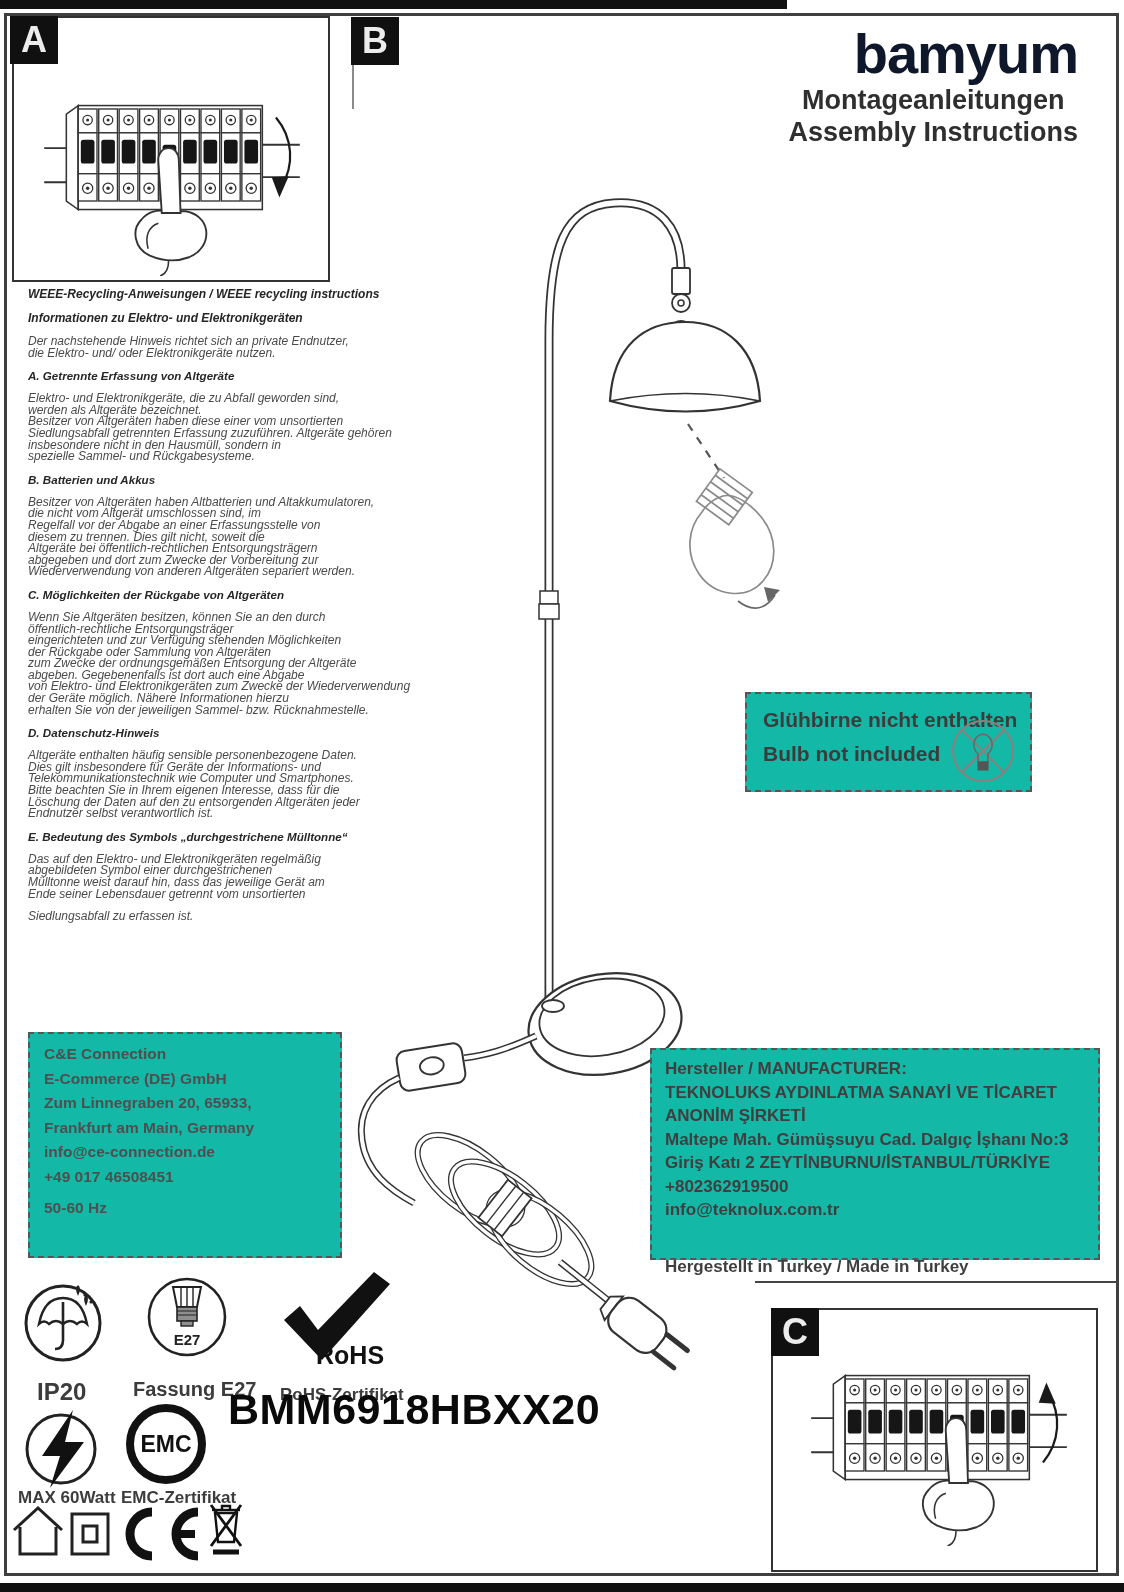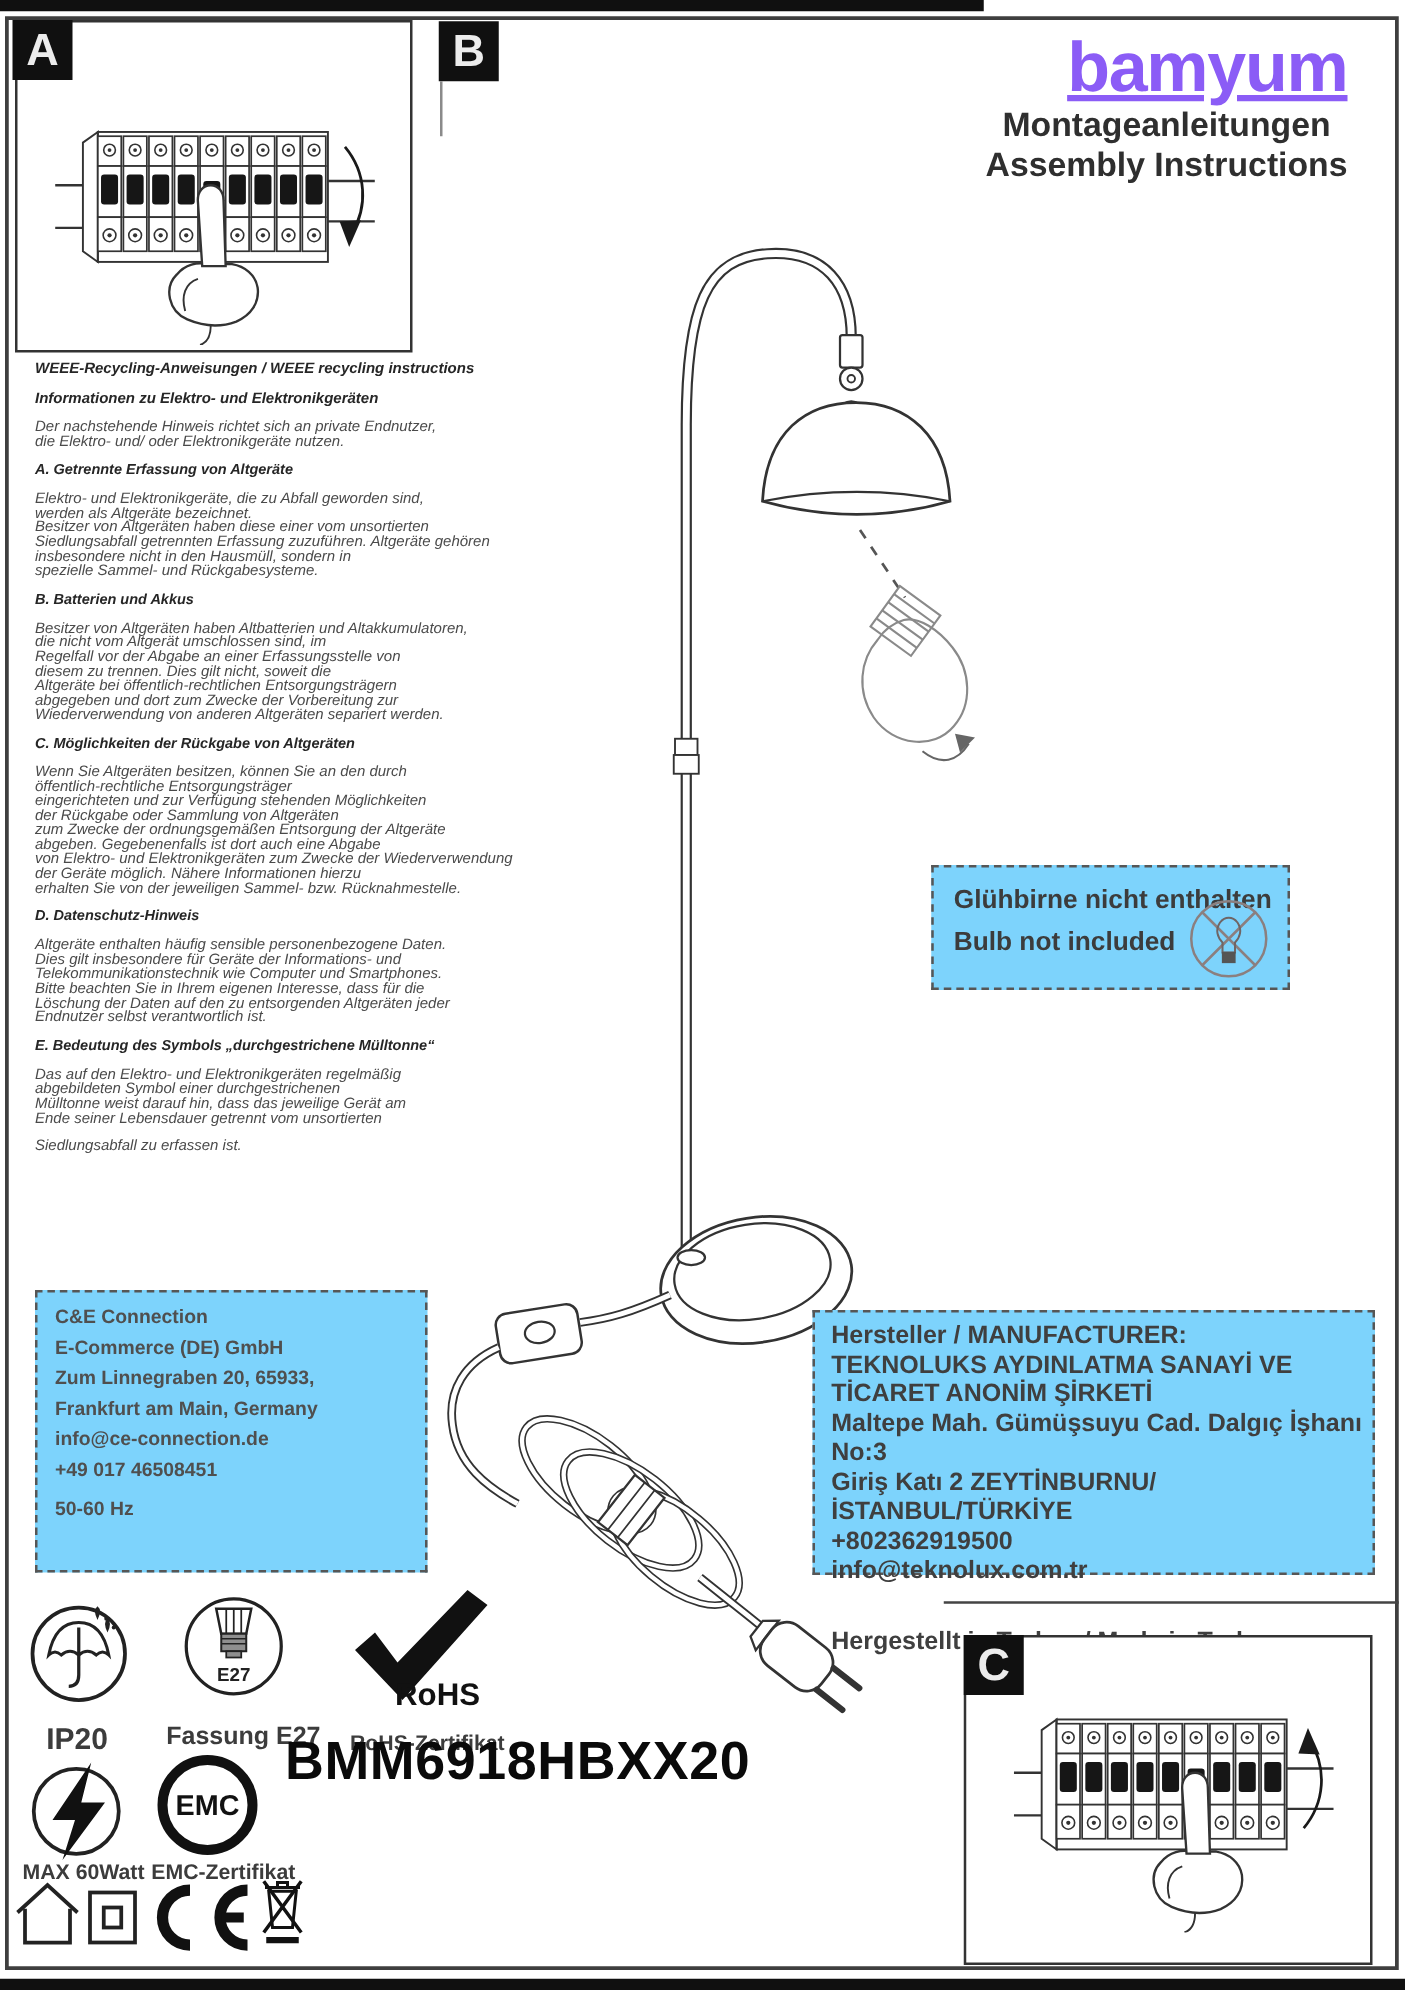--- a/index.html
+++ b/index.html
@@ -33,31 +33,31 @@
   .brand-name { font-size:56px; font-weight:bold; letter-spacing:-1px; line-height:60px; }
   .brand-sub { font-size:27px; font-weight:bold; color:#2f2f2f; line-height:32px;text-align:center; }
 
   
   .weee { position:absolute; left:28px; top:288px; width:445px;font-style:italic; }
   .weee-title, .weee-sub { font-size:12px; font-weight:bold; color:#262626; margin-bottom:11px; line-height:13px; }
   .weee p { font-size:12px; line-height:11.6px; color:#4a4a4a; margin-bottom:11px; white-space:pre-line; }
   .weee h4 { font-size:11.6px; font-weight:bold; color:#262626; margin-bottom:11px; line-height:12px; }
 
   
-  .dashed { border:2px dashed #565656; position:absolute; background:#7dd3fc; }
+  .dashed { border:2px dashed #565656; position:absolute; background:#14b8a6; }
   .bulb-box { left:745px; top:692px; width:287px; height:100px; padding:9px 0 0 16px; }
   .bulb-box .ln { font-size:21px; font-weight:bold; color:#3c3c3c; line-height:34px; }
   .bulb-icon { position:absolute; right:12px; top:22px; }
 
   .rsp-box { left:28px; top:1032px; width:314px; height:226px; padding:8px 0 0 14px; }
   .rsp-box div { font-size:15.5px; font-weight:bold; color:#4f4f4f; line-height:24.5px; }
   .rsp-freq { margin-top:7px; }
 
   .mfg-box { left:650px; top:1048px; width:450px; height:212px; padding:7px 0 0 13px; }
-  .mfg-box div { font-size:20px; font-weight:bold; color:#3f3f3f; line-height:23.5px; }
+  .mfg-box div { font-size:17px; font-weight:bold; color:#3f3f3f; line-height:23.5px; }
   .mfg-made { margin-top:33px; }
 
   
   .cert { position:absolute; }
   .cert-label { position:absolute; font-weight:bold; color:#3c3c3c; white-space:nowrap; }
   .pcode { position:absolute; left:228px; top:1385px; font-size:43px; font-weight:bold; color:#0a0a0a; letter-spacing:0.5px; }
   svg { display:block; }
   text { font-family:"Liberation Sans", sans-serif; }
 </style>
 </head>
@@ -156,21 +156,21 @@
     </g>
     <path d="M272,44 C292,68 294,100 278,126" fill="none" stroke="#1a1a1a" stroke-width="2.6"></path>
        <path d="M267,114 L287,113 L276,138 Z" fill="#1a1a1a"></path>
   </svg>
     </div>
 
   <div class="step-chip chip-b">B</div>
   <div class="b-tail"></div>
 
   <div class="brand">
-    <div class="brand-name" id="brandName" style="color: #8b5cf6; text-decoration: underline;">bamyum</div>
+    <div class="brand-name" id="brandName" style="color: #0f172a;">bamyum</div>
     <div class="brand-sub">Montageanleitungen</div>
     <div class="brand-sub">Assembly Instructions</div>
   </div>
 
   <div class="weee">
     <div class="weee-title">WEEE-Recycling-Anweisungen / WEEE recycling instructions</div>
     <div class="weee-sub">Informationen zu Elektro- und Elektronikgeräten</div>
     <p>Der nachstehende Hinweis richtet sich an private Endnutzer,
  die Elektro- und/ oder Elektronikgeräte nutzen.</p>
     <h4>A. Getrennte Erfassung von Altgeräte</h4>

